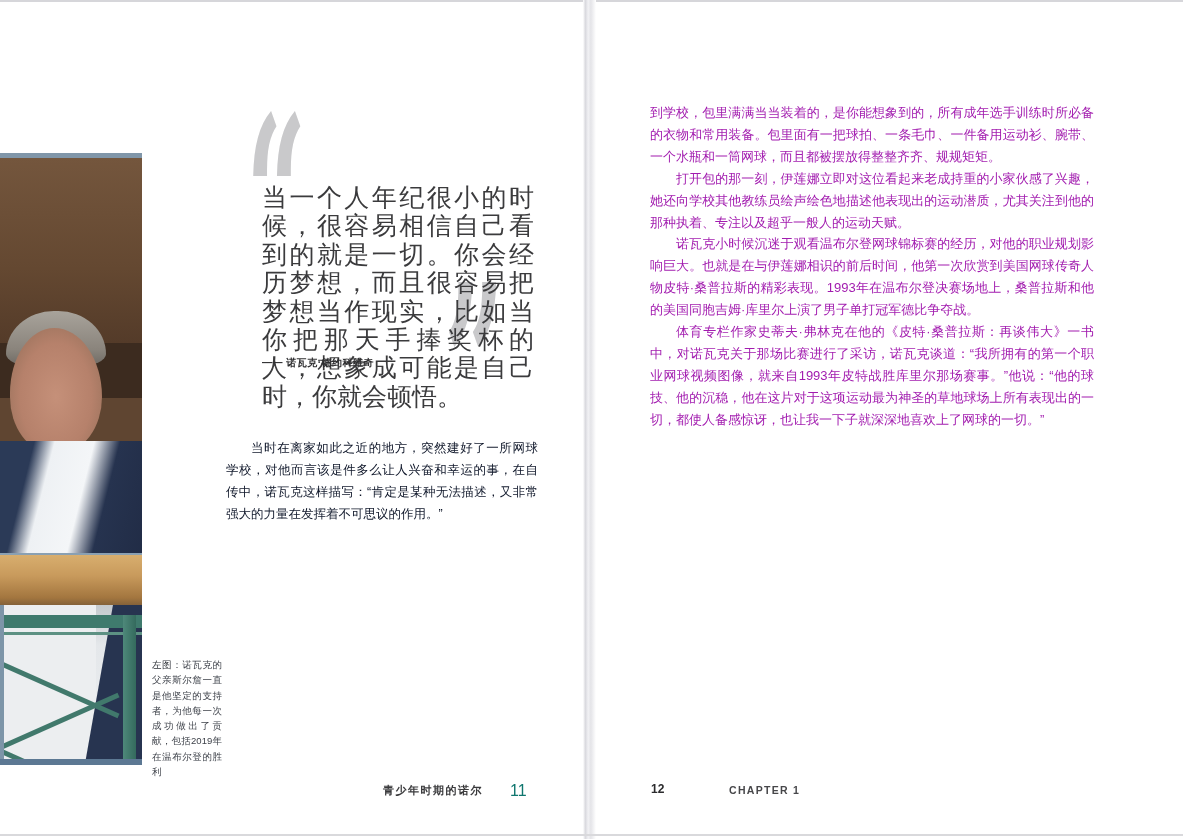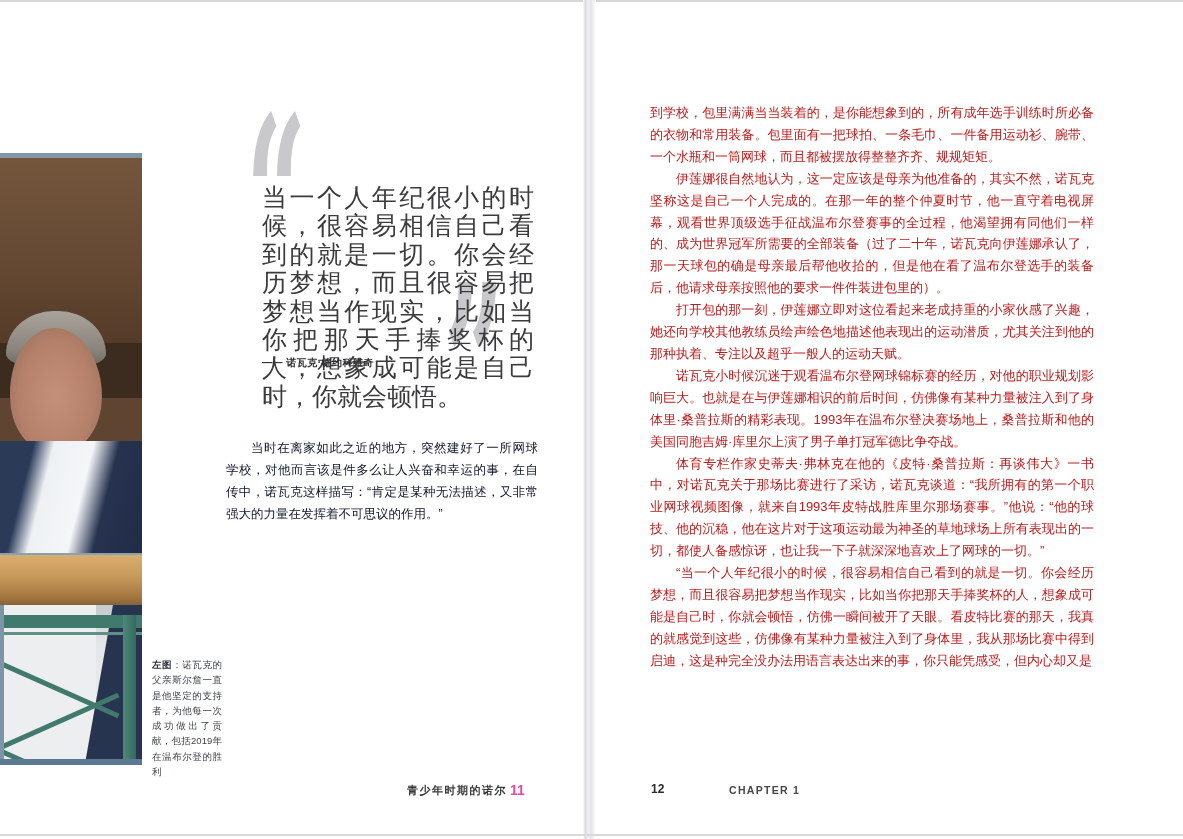--- a/index.html
+++ b/index.html
@@ -43,45 +43,45 @@
   .ph-diag2{position:absolute;left:-25px;top:118px;width:150px;height:5px;background:#41796c;transform:rotate(-24deg);}
   .ph-diag3{position:absolute;left:-60px;top:150px;width:150px;height:5px;background:#41796c;transform:rotate(24deg);}
   .ph-post{position:absolute;right:6px;top:10px;width:13px;height:150px;
     background:linear-gradient(90deg,#4e887a 0%,#346a5d 100%);}
   .ph-leftpole{position:absolute;left:0;top:0;width:4px;height:160px;background:#7d95a8;}
   .ph-bottomline{position:absolute;left:0;top:606px;width:100%;height:6px;background:#5c7893;}
 
   
   .caption{position:absolute;left:152px;top:657px;width:70px;
     font-size:9.5px;line-height:15.3px;color:#3e424a;text-align:justify;}
-  .caption .cap-label{font-weight:bold;color:#2e3238;}
+  .caption .cap-label{font-weight:normal;color:#2e3238;}
 
   
   .q-mark{position:absolute;font-family:"DejaVu Serif","Liberation Serif",serif;
     font-weight:bold;color:#c9c9cb;font-size:105px;line-height:1;transform:scaleY(2.15);transform-origin:0 0;}
   .q-open{left:246px;top:88px;}
   .q-close{left:444px;top:256px;}
   .quote-text{position:absolute;left:262px;top:183px;width:272px;
     font-size:25px;line-height:28.4px;color:#3b3b3d;text-align:justify;}
   .quote-attr{position:absolute;left:262px;top:356px;
     font-size:10px;font-weight:bold;color:#2f2f31;letter-spacing:0.5px;}
 
   
   .body-left{position:absolute;left:226px;top:437px;width:312px;
     font-size:12.5px;line-height:22.1px;text-align:justify;color:#0f172a;}
   .body-right{position:absolute;left:650px;top:102px;width:444px;
-    font-size:13px;line-height:21.9px;text-align:justify;color:#b91c1c;}
+    font-size:13px;line-height:21.9px;text-align:justify;color:#a21caf;}
   .body-left p,.body-right p{margin:0;text-indent:2em;}
   .body-right p.no-indent{text-indent:0;}
 
   
   .footer-left-title{position:absolute;left:383px;top:783px;
-    font-size:11px;font-weight:bold;color:#3a3a3c;letter-spacing:1.5px;margin-left:24px;}
+    font-size:11px;font-weight:bold;color:#3a3a3c;letter-spacing:1.5px;}
   .footer-left-num{position:absolute;left:510px;top:782px;
-    font-size:14px;font-weight:bold;color:#ec4899;}
+    font-size:16px;font-weight:normal;color:#0f766e;}
   .footer-right-num{position:absolute;left:651px;top:782px;
     font-size:12px;font-weight:bold;color:#2b2b2d;}
   .footer-right-label{position:absolute;left:729px;top:784px;
     font-size:10.5px;letter-spacing:1.3px;color:#47474a;font-weight:bold;}
 </style>
 </head>
 <body>
 
 <div class="edge-top"></div>
 <div class="gutter"></div>
@@ -123,22 +123,20 @@
     <p>当时在离家如此之近的地方，突然建好了一所网球学校，对他而言该是件多么让人兴奋和幸运的事，在自传中，诺瓦克这样描写：“肯定是某种无法描述，又非常强大的力量在发挥着不可思议的作用。”</p>
   </div>
 
   <div class="footer-left-title">青少年时期的诺尔</div>
   <div class="footer-left-num">11</div>
 </div>
 
 <div>
   <div class="body-right">
     <p class="no-indent">到学校，包里满满当当装着的，是你能想象到的，所有成年选手训练时所必备的衣物和常用装备。包里面有一把球拍、一条毛巾、一件备用运动衫、腕带、一个水瓶和一筒网球，而且都被摆放得整整齐齐、规规矩矩。</p>
-    <p>伊莲娜很自然地认为，这一定应该是母亲为他准备的，其实不然，诺瓦克坚称这是自己一个人完成的。在那一年的整个仲夏时节，他一直守着电视屏幕，观看世界顶级选手征战温布尔登赛事的全过程，他渴望拥有同他们一样的、成为世界冠军所需要的全部装备（过了二十年，诺瓦克向伊莲娜承认了，那一天球包的确是母亲最后帮他收拾的，但是他在看了温布尔登选手的装备后，他请求母亲按照他的要求一件件装进包里的）。</p>
     <p>打开包的那一刻，伊莲娜立即对这位看起来老成持重的小家伙感了兴趣，她还向学校其他教练员绘声绘色地描述他表现出的运动潜质，尤其关注到他的那种执着、专注以及超乎一般人的运动天赋。</p>
-    <p>诺瓦克小时候沉迷于观看温布尔登网球锦标赛的经历，对他的职业规划影响巨大。也就是在与伊莲娜相识的前后时间，仿佛像有某种力量被注入到了身体里·桑普拉斯的精彩表现。1993年在温布尔登决赛场地上，桑普拉斯和他的美国同胞吉姆·库里尔上演了男子单打冠军德比争夺战。</p>
+    <p>诺瓦克小时候沉迷于观看温布尔登网球锦标赛的经历，对他的职业规划影响巨大。也就是在与伊莲娜相识的前后时间，他第一次欣赏到美国网球传奇人物皮特·桑普拉斯的精彩表现。1993年在温布尔登决赛场地上，桑普拉斯和他的美国同胞吉姆·库里尔上演了男子单打冠军德比争夺战。</p>
     <p>体育专栏作家史蒂夫·弗林克在他的《皮特·桑普拉斯：再谈伟大》一书中，对诺瓦克关于那场比赛进行了采访，诺瓦克谈道：“我所拥有的第一个职业网球视频图像，就来自1993年皮特战胜库里尔那场赛事。”他说：“他的球技、他的沉稳，他在这片对于这项运动最为神圣的草地球场上所有表现出的一切，都使人备感惊讶，也让我一下子就深深地喜欢上了网球的一切。”</p>
-    <p>“当一个人年纪很小的时候，很容易相信自己看到的就是一切。你会经历梦想，而且很容易把梦想当作现实，比如当你把那天手捧奖杯的人，想象成可能是自己时，你就会顿悟，仿佛一瞬间被开了天眼。看皮特比赛的那天，我真的就感觉到这些，仿佛像有某种力量被注入到了身体里，我从那场比赛中得到启迪，这是种完全没办法用语言表达出来的事，你只能凭感受，但内心却又是</p>
   </div>
 
   <div class="footer-right-num">12</div>
   <div class="footer-right-label">CHAPTER 1</div>
 </div>
 
 </body></html>

